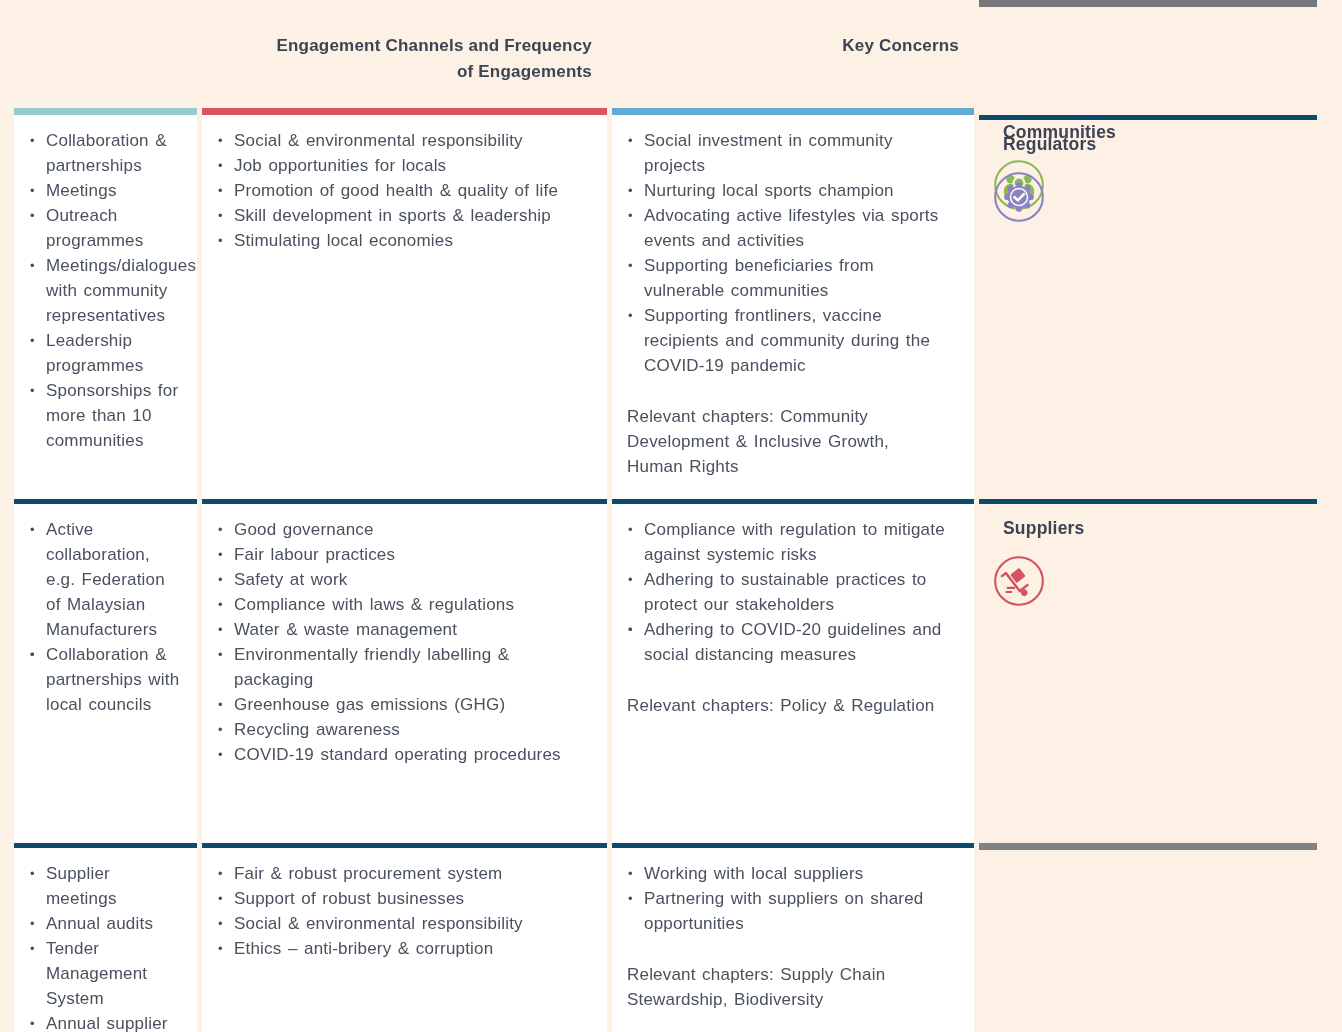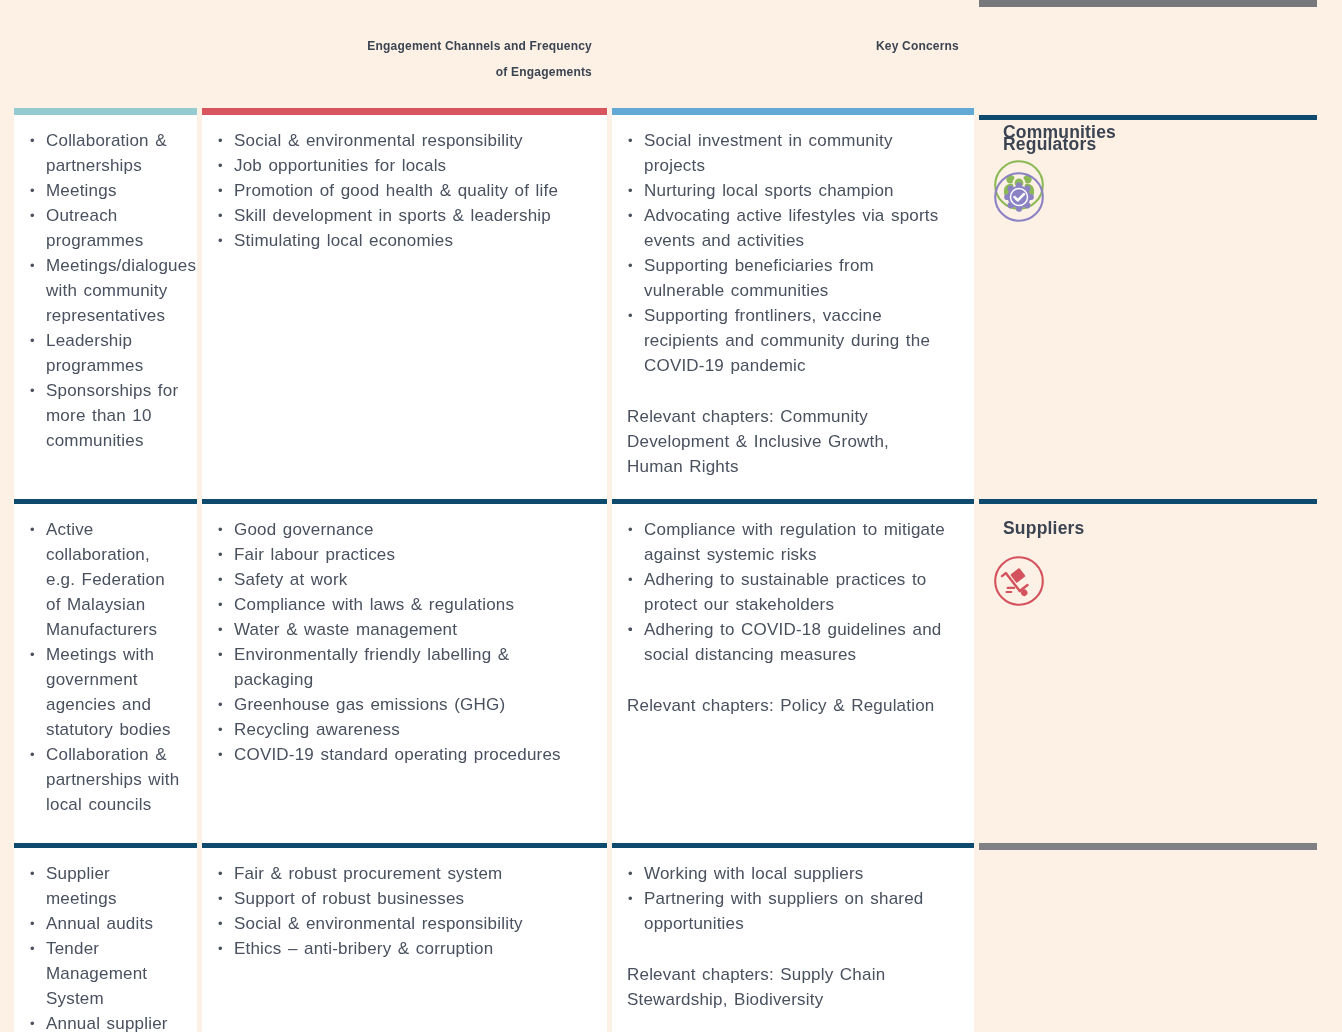--- a/index.html
+++ b/index.html
@@ -15,21 +15,21 @@
     display:grid;
     grid-template-columns:183px 405px 362px 338px;
     grid-template-rows:108px 7px auto auto auto 7px;
     column-gap:5px;
     margin-left:14px;
     width:1303px;
   }
   .hcell {
     padding-top:33px; padding-right:15px;
     text-align:right;
-    font-weight:bold; font-size:12px; line-height:26px;
+    font-weight:bold; font-size:17px; line-height:26px;
     color:#3b4452; letter-spacing:.2px;
   }
   .hline { display:block; }
   .bar, .bbar { height:7px; background-color:currentColor; }
   .cell { background:#ffffff; }
   .stakecell { background:transparent; }
   .r0 { min-height:367px; }
   .r1 { min-height:344px; }
   .r2 { min-height:178px; }
   .bt { border-top:5px solid #0c4a6e; }
@@ -125,21 +125,21 @@
         <circle cx="32" cy="17.5" r="3.8"></circle>
           <circle cx="42.3" cy="21.7" r="3.8"></circle>
       </g>
       <circle cx="32" cy="32" r="10.5" fill="none" stroke="#ffffff" stroke-width="1.8"></circle>
       <path d="M26.5 32.2 l4 4 L38 28.5" fill="none" stroke="#ffffff" stroke-width="3.2" stroke-linecap="round" stroke-linejoin="round"></path>
     </svg>
   </div>
   <div class="cell content bt r1">
     <ul class="bullets">
         <li><span class="marker">•</span><span>Active collaboration, e.g. Federation of Malaysian Manufacturers</span></li>
-        <li><span class="marker">•</span><span>Meetings with government agencies and statutory bodies</span></li>
+        <li><span class="marker">•</span></li>
         <li><span class="marker">•</span><span>Collaboration &amp; partnerships with local councils</span></li>
       </ul>
   </div>
   <div class="cell content bt r1">
     <ul class="bullets">
         <li><span class="marker">•</span><span>Good governance</span></li>
         <li><span class="marker">•</span><span>Fair labour practices</span></li>
         <li><span class="marker">•</span><span>Safety at work</span></li>
         <li><span class="marker">•</span><span>Compliance with laws &amp; regulations</span></li>
         <li><span class="marker">•</span><span>Water &amp; waste management</span></li>
@@ -147,21 +147,21 @@
         <li><span class="marker">•</span><span>Greenhouse gas emissions (GHG)</span></li>
         <li><span class="marker">•</span><span>Recycling awareness</span></li>
         <li><span class="marker">•</span><span>COVID-19 standard operating procedures</span></li>
       </ul>
   </div>
   <div class="cell content bt r1">
     <ul class="bullets">
         <li><span class="marker">•</span><span>Compliance with regulation to mitigate against systemic risks</span></li>
         <li><span class="marker">•</span><span>Adhering to sustainable practices to protect our stakeholders</span></li>
         <li><span class="marker">•</span></li>
-        <li><span class="marker">•</span><span>Adhering to COVID-18 guidelines and social distancing measures</span></li>
+        <li><span class="marker">•</span><span>Adhering to COVID-20 guidelines and social distancing measures</span></li>
       </ul>
     <p class="note">Relevant chapters: Policy &amp; Regulation</p>
   </div>
 
   <div class="stakecell bt r2">
     <div class="stake-name">Suppliers</div>
     <svg class="icon" width="52" height="52" viewBox="0 0 64 64" style="color: rgb(212, 82, 94);">
       <circle cx="32" cy="32" r="29.3" fill="none" stroke="currentColor" stroke-width="2.6"></circle>
       <g transform="rotate(-38 30 34)">
         <path d="M20 16 h6 v28" fill="none" stroke="currentColor" stroke-width="3" stroke-linecap="round" stroke-linejoin="round"></path>

